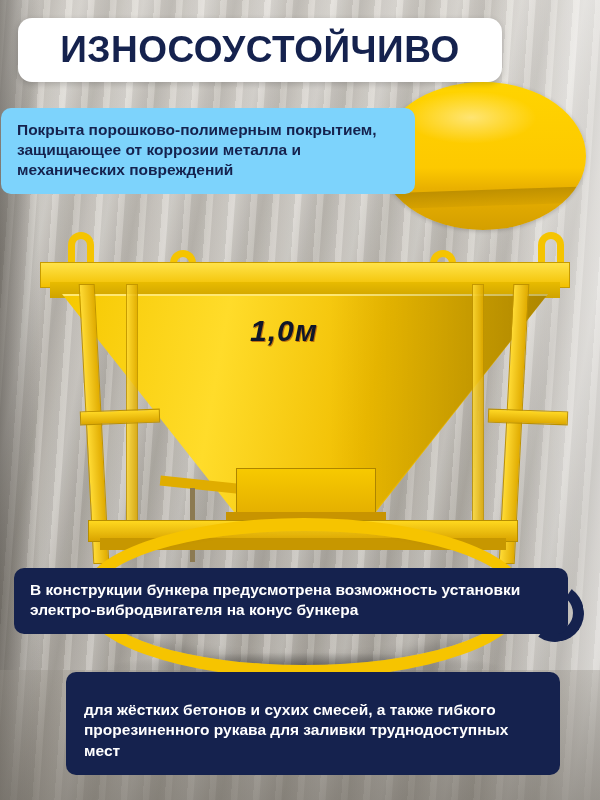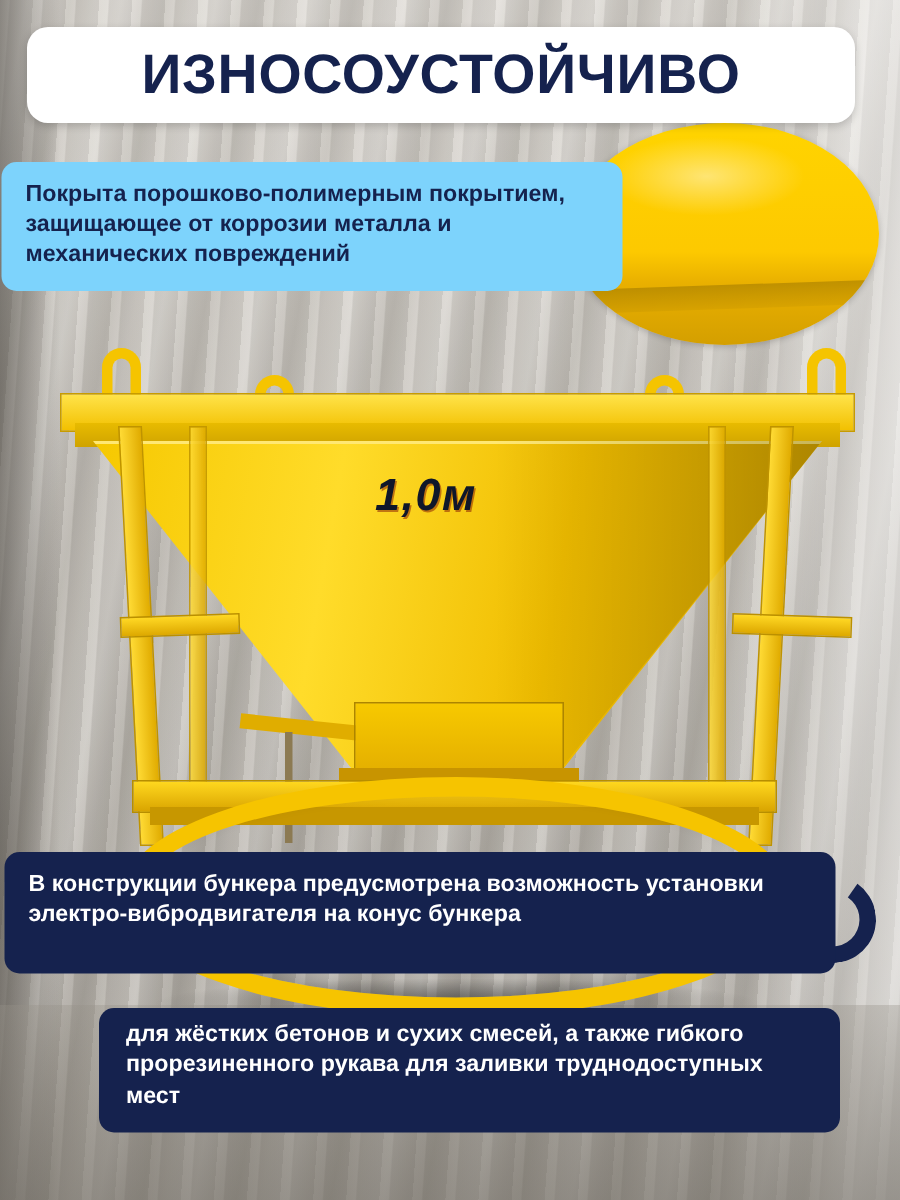--- a/index.html
+++ b/index.html
@@ -64,21 +64,21 @@
       rgba(0,0,0,0.06) 7px,
       rgba(0,0,0,0.06) 22px
     );
   }
 
   
   .headline {
     position: absolute;
     left: 18px;
     top: 18px;
-    width: 552px;
+    width: 484px;
     height: 64px;
     background: #ffffff;
     border-radius: 14px;
     display: flex;
     align-items: center;
     justify-content: center;
     box-shadow: 0 2px 6px rgba(0,0,0,0.18);
     z-index: 40;
   }
   .headline-text {
@@ -335,30 +335,30 @@
     color: #ffffff;
     z-index: 38;
   }
   .callout-blue p {
     margin: 0;
     font-size: 15.5px;
     line-height: 1.32;
     font-weight: bold;
   }
   .callout-mid {
-    left: 3px;
+    left: 14px;
     top: 568px;
     width: 524px;
-    padding: 12px 14px 28px 16px;
+    padding: 12px 14px 13px 16px;
   }
   .callout-bottom {
     left: 66px;
     top: 672px;
     width: 462px;
-    padding: 8px 14px 14px 18px;
+    padding: 28px 14px 14px 18px;
   }
 </style>
 </head>
 <body>
 
 <div class="canvas">
 
   <div class="bg"></div>
   <div class="bg-ribs"></div>
   <div class="bg-shade-left"></div>

